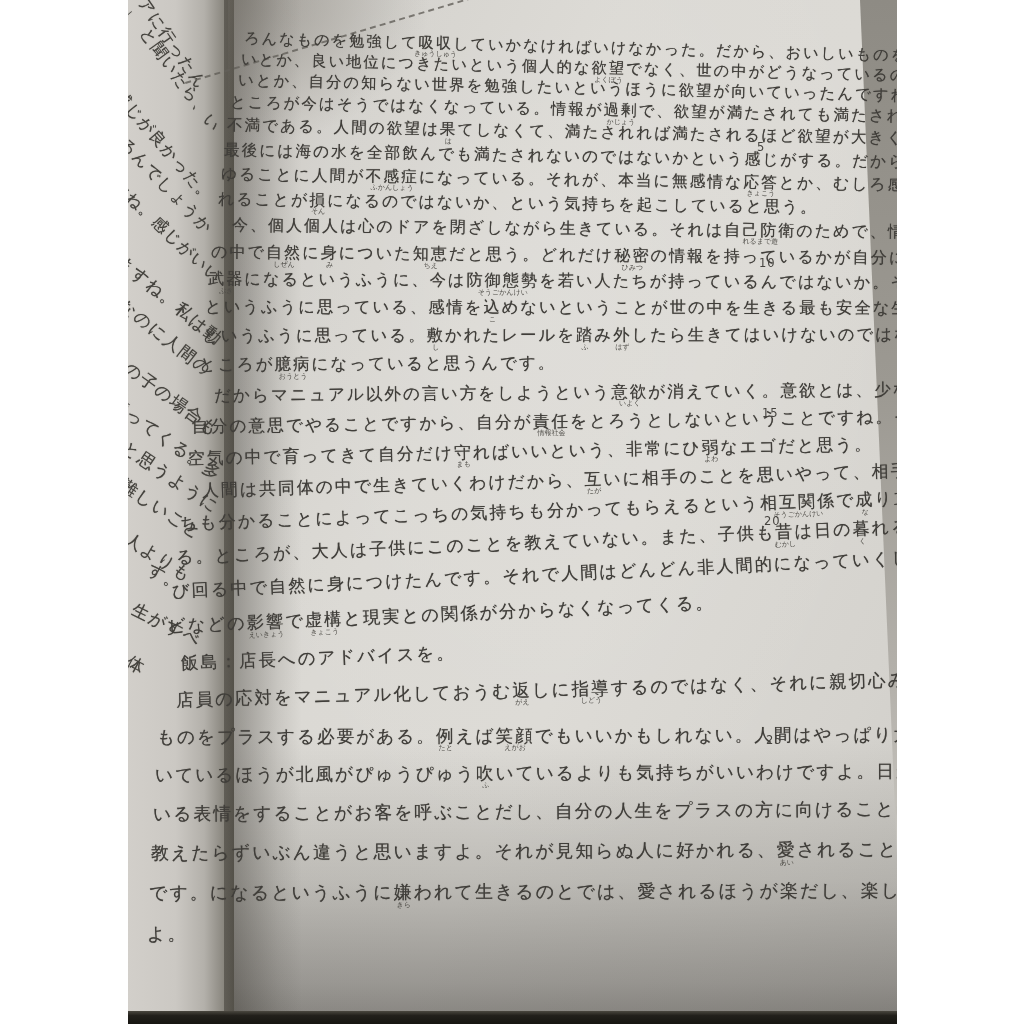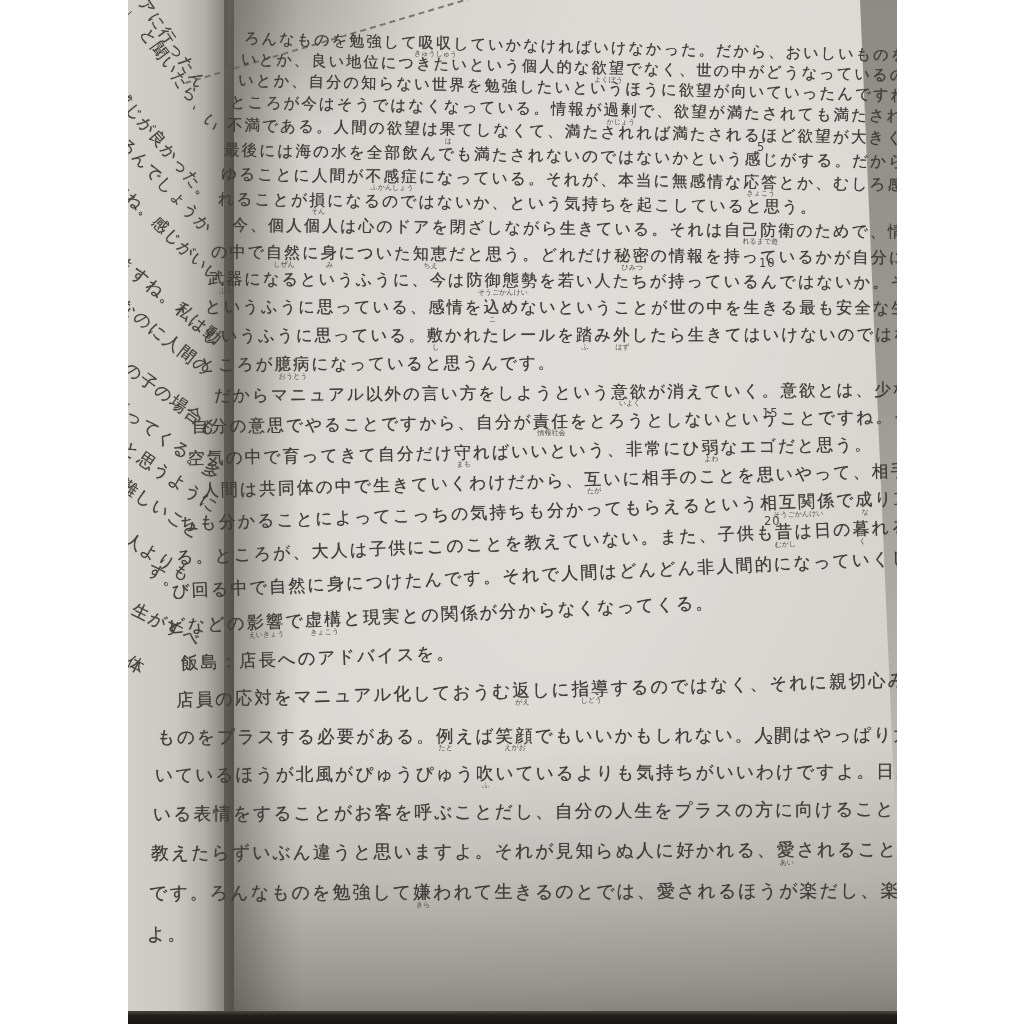--- a/index.html
+++ b/index.html
@@ -110,21 +110,21 @@
       <div class="line" style="left: 52px; top: 513.84px; font-size: 17px; transform: rotate(-2deg); transform-origin: 0px 50%;"><span>ちも分かることによってこっちの気持ちも分かってもらえるという</span><span class="rb">相互関係<span class="rt">そうごかんけい</span></span><span>で</span><span class="rb">成<span class="rt">な</span></span><span>り</span><span class="rb">立</span></div>
       <div class="line" style="left: 48px; top: 547.56px; font-size: 17.1px; transform: rotate(-2.4deg); transform-origin: 0px 50%;"><span>る。ところが、大人は子供にこのことを教えていない。また、子供も</span><span class="rb">昔<span class="rt">むかし</span></span><span>は日の</span><span class="rb">暮<span class="rt">く</span></span><span>れるまで遊</span></div>
       <div class="line" style="left: 44px; top: 582px; font-size: 17.2px; transform: rotate(-2.6deg); transform-origin: 0px 50%;"><span>び回る中で自然に身につけたんです。それで人間はどんどん非人間的になっていくし、テレ</span></div>
       <div class="line" style="left: 40px; top: 617.16px; font-size: 17.3px; transform: rotate(-2.5deg); transform-origin: 0px 50%;"><span>ビなどの</span><span class="rb">影響<span class="rt">えいきょう</span></span><span>で</span><span class="rb">虚構<span class="rt">きょこう</span></span><span>と現実との関係が分からなくなってくる。</span></div>
       <div class="line" style="left: 53px; top: 653.04px; font-size: 17.4px; transform: rotate(-2.2deg); transform-origin: 0px 50%;"><span>飯島：店長へのアドバイスを。</span></div>
       <div class="line" style="left: 48px; top: 689.64px; font-size: 17.5px; transform: rotate(-1.6deg); transform-origin: 0px 50%;"><span>店員の応対をマニュアル化しておうむ</span><span class="rb">返<span class="rt">がえ</span></span><span>しに</span><span class="rb">指導<span class="rt">しどう</span></span><span>するのではなく、それに親切心みたいな</span></div>
       <div class="line" style="left: 29px; top: 726.96px; font-size: 17.6px; transform: rotate(-0.2deg); transform-origin: 0px 50%;"><span>ものをプラスする必要がある。</span><span class="rb">例<span class="rt">たと</span></span><span>えば</span><span class="rb">笑顔<span class="rt">えがお</span></span><span>でもいいかもしれない。人間はやっぱり</span><span class="rb">太陽</span></div>
       <div class="line" style="left: 27px; top: 765px; font-size: 17.7px; transform: rotate(-0.3deg); transform-origin: 0px 50%;"><span>いているほうが北風がぴゅうぴゅう</span><span class="rb">吹<span class="rt">ふ</span></span><span>いているよりも気持ちがいいわけですよ。日が</span></div>
       <div class="line" style="left: 25px; top: 803.76px; font-size: 17.8px; transform: rotate(-0.4deg); transform-origin: 0px 50%;"><span>いる表情をすることがお客を呼ぶことだし、自分の人生をプラスの方に向けることになると</span></div>
       <div class="line" style="left: 23px; top: 843.24px; font-size: 17.9px; transform: rotate(-0.3deg); transform-origin: 0px 50%;"><span>教えたらずいぶん違うと思いますよ。それが見知らぬ人に好かれる、</span><span class="rb">愛<span class="rt">あい</span></span><span>されることになるん</span></div>
-      <div class="line" style="left: 21px; top: 883.44px; font-size: 18px; transform: rotate(-0.2deg); transform-origin: 0px 50%;"><span>です。ろんなものを勉強して</span><span class="rb">嫌<span class="rt">きら</span></span><span>われて生きるのとでは、愛されるほうが楽だし、楽しいんです</span></div>
+      <div class="line" style="left: 21px; top: 883.44px; font-size: 18px; transform: rotate(-0.2deg); transform-origin: 0px 50%;"><span>です。になるというふうに</span><span class="rb">嫌<span class="rt">きら</span></span><span>われて生きるのとでは、愛されるほうが楽だし、楽しいんです</span></div>
       <div class="line" style="left: 19px; top: 924.36px; font-size: 18.1px; transform: rotate(-0.2deg); transform-origin: 0px 50%;"><span>よ。</span></div>
     </div>
   <div id="nums-layer">
       <span class="num" style="left: 629px; top: 140px;">5</span>
       <span class="num" style="left: 631px; top: 256px;">10</span>
       <span class="num" style="left: 634px; top: 390px; margin-top: 16px;">15</span>
       <span class="num" style="left: 636px; top: 514px;">20</span>
       <span class="num" style="left: 638px; top: 733px;">25</span>
     </div>
   <div class="bottom-bar"></div>

